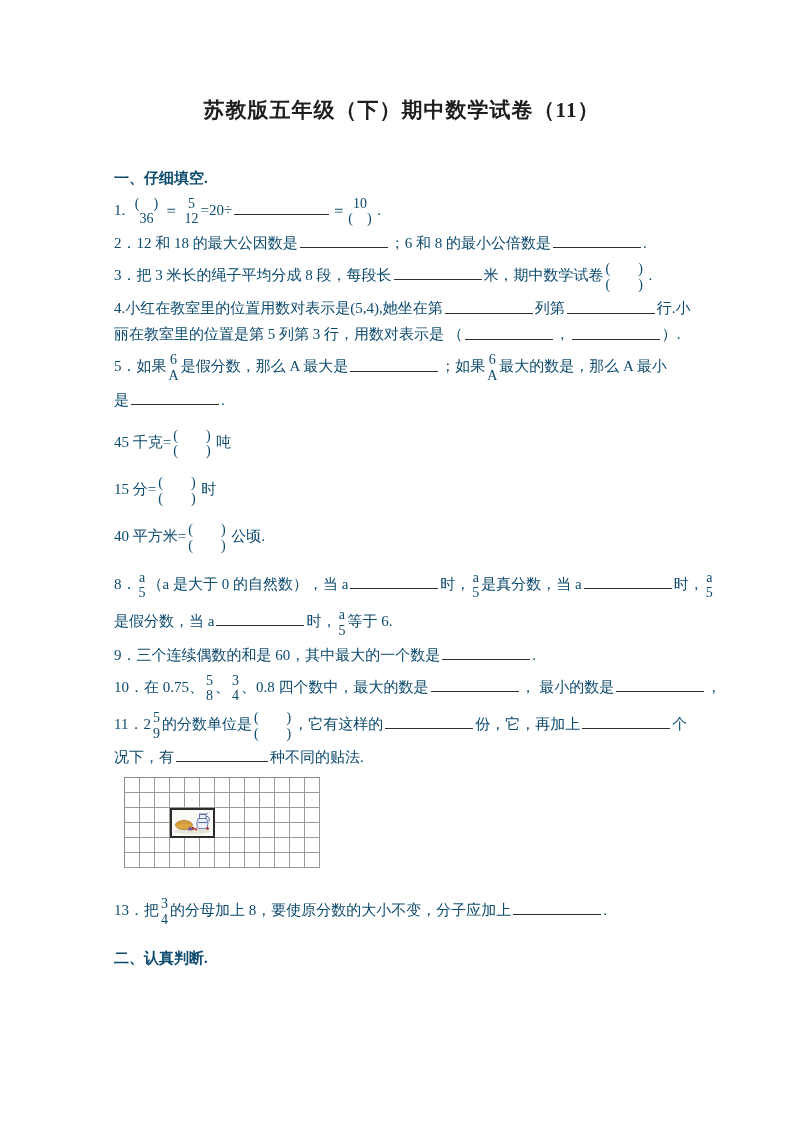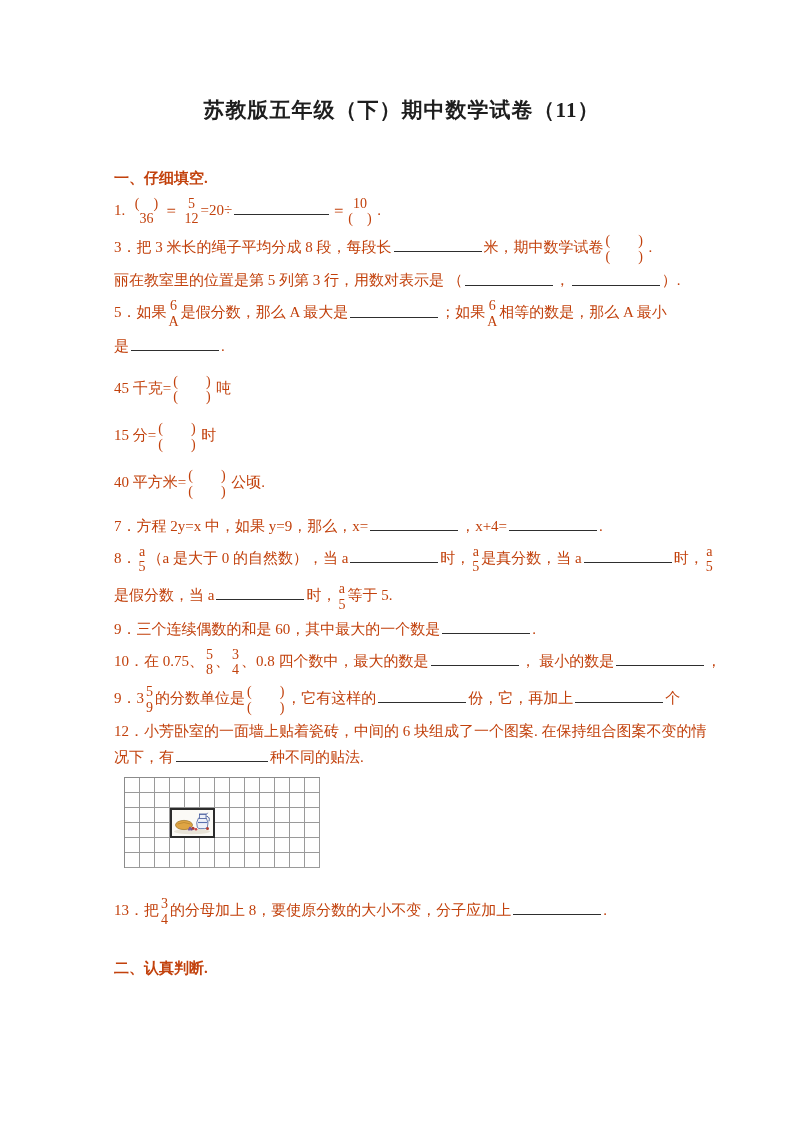--- a/index.html
+++ b/index.html
@@ -8,27 +8,27 @@
     background:#ffffff; color:#1e1e1e;
     font-family:"Liberation Serif","DejaVu Serif",serif;
   }
   .page { box-sizing:border-box; width:793px; height:1122px; padding:96px 104px 0 114px; }
   .title {
     font-size:21px; font-weight:bold; text-align:center;
     margin:0 0 44px 0; letter-spacing:1px;
   }
   .line {
     font-size:15px; line-height:1.45; margin:4px 0;
-    white-space:pre; color:#c2410c;
+    white-space:pre; color:#0c4a6e;
   }
   .line.section { font-weight:bold; margin:6px 0 6px 0; }
   .line.tall { margin:6px 0; }
   .line.unit { margin:16px 0; }
   .line.mt10 { margin-top:28px; }
-  .line.mt26 { margin-top:31px; }
+  .line.mt26 { margin-top:20px; }
   .frac {
     display:inline-flex; flex-direction:column; align-items:center;
     vertical-align:middle; font-size:14px; line-height:1.12;
     padding:0 2px; text-align:center;
   }
   .frac .num, .frac .den { display:block; white-space:pre; }
   .blank {
     display:inline-block; width:88px; height:0.95em;
     border-bottom:1px solid #2e2e2e; margin:0 2px;
   }
@@ -48,34 +48,34 @@
   .tile-picture svg { display:block; width:100%; height:100%; }
 </style>
 </head>
 <body>
 
 <div class="page">
   <h1 class="title">苏教版五年级（下）期中数学试卷（11）</h1>
   <div id="doc-body">
       <div class="line section"><span>一、仔细填空.</span></div>
       <div class="line tall"><span>1.  </span><span class="frac"><span class="num">(　)</span><span class="den">36</span></span><span> ＝ </span><span class="frac"><span class="num">5</span><span class="den">12</span></span><span>=20÷</span><span class="blank" style="width: 95px;"></span><span>＝</span><span class="frac"><span class="num">10</span><span class="den">(　)</span></span><span> .</span></div>
+      <div class="line"><span>2．12 和 18 的最大公因数是</span><span class="blank"></span><span>；6 和 8 的最小公倍数是</span><span class="blank"></span><span>.</span></div>
       <div class="line tall"><span>3．把 3 米长的绳子平均分成 8 段，每段长</span><span class="blank"></span><span>米，期中数学试卷</span><span class="frac"><span class="num">(　　)</span><span class="den">(　　)</span></span><span> .</span></div>
+      <div class="line"><span>4.小红在教室里的位置用数对表示是(5,4),她坐在第</span><span class="blank"></span><span>列第</span><span class="blank"></span><span>行.小</span></div>
       <div class="line"><span>丽在教室里的位置是第 5 列第 3 行，用数对表示是 （</span><span class="blank"></span><span>，</span><span class="blank"></span><span>）.</span></div>
-      <div class="line tall"><span>5．如果</span><span class="frac"><span class="num">6</span><span class="den">A</span></span><span>是假分数，那么 A 最大是</span><span class="blank"></span><span>；如果</span><span class="frac"><span class="num">6</span><span class="den">A</span></span><span>相等的数是，那么 A 最小</span></div>
+      <div class="line tall"><span>5．如果</span><span class="frac"><span class="num">6</span><span class="den">A</span></span><span>是假分数，那么 A 最大是</span><span class="blank"></span><span>；如果</span><span class="frac"><span class="num">6</span><span class="den">A</span></span><span>最大的数是，那么 A 最小</span></div>
       <div class="line"><span>是</span><span class="blank"></span><span>.</span></div>
       <div class="line unit"><span>45 千克=</span><span class="frac"><span class="num">(　　)</span><span class="den">(　　)</span></span><span> 吨</span></div>
       <div class="line unit"><span>15 分=</span><span class="frac"><span class="num">(　　)</span><span class="den">(　　)</span></span><span> 时</span></div>
       <div class="line unit"><span>40 平方米=</span><span class="frac"><span class="num">(　　)</span><span class="den">(　　)</span></span><span> 公顷.</span></div>
-      <div class="line"><span>7．方程 2y=x 中，如果 y=9，那么，x=</span><span class="blank"></span><span>，x+4=</span><span class="blank"></span><span>.</span></div>
       <div class="line tall"><span>8．</span><span class="frac"><span class="num">a</span><span class="den">5</span></span><span>（a 是大于 0 的自然数），当 a</span><span class="blank"></span><span>时，</span><span class="frac"><span class="num">a</span><span class="den">5</span></span><span>是真分数，当 a</span><span class="blank"></span><span>时，</span><span class="frac"><span class="num">a</span><span class="den">5</span></span></div>
-      <div class="line tall"><span>是假分数，当 a</span><span class="blank"></span><span>时，</span><span class="frac"><span class="num">a</span><span class="den">5</span></span><span>等于 5.</span></div>
+      <div class="line tall"><span>是假分数，当 a</span><span class="blank"></span><span>时，</span><span class="frac"><span class="num">a</span><span class="den">5</span></span><span>等于 6.</span></div>
       <div class="line"><span>9．三个连续偶数的和是 60，其中最大的一个数是</span><span class="blank"></span><span>.</span></div>
       <div class="line tall"><span>10．在 0.75、</span><span class="frac"><span class="num">5</span><span class="den">8</span></span><span>、</span><span class="frac"><span class="num">3</span><span class="den">4</span></span><span>、0.8 四个数中，最大的数是</span><span class="blank"></span><span>， 最小的数是</span><span class="blank"></span><span>，</span></div>
-      <div class="line tall"><span>9．3</span><span class="frac"><span class="num">5</span><span class="den">9</span></span><span>的分数单位是</span><span class="frac"><span class="num">(　　)</span><span class="den">(　　)</span></span><span>，它有这样的</span><span class="blank"></span><span>份，它，再加上</span><span class="blank"></span><span>个</span></div>
-      <div class="line"><span>12．小芳卧室的一面墙上贴着瓷砖，中间的 6 块组成了一个图案. 在保持组合图案不变的情</span></div>
+      <div class="line tall"><span>11．2</span><span class="frac"><span class="num">5</span><span class="den">9</span></span><span>的分数单位是</span><span class="frac"><span class="num">(　　)</span><span class="den">(　　)</span></span><span>，它有这样的</span><span class="blank"></span><span>份，它，再加上</span><span class="blank"></span><span>个</span></div>
       <div class="line"><span>况下，有</span><span class="blank" style="width: 92px;"></span><span>种不同的贴法.</span></div>
       <div class="line"><span class="tile-grid" style="grid-template-columns: repeat(13, 15px); grid-template-rows: repeat(6, 15px);"><span class="tile-cell"></span><span class="tile-cell"></span><span class="tile-cell"></span><span class="tile-cell"></span><span class="tile-cell"></span><span class="tile-cell"></span><span class="tile-cell"></span><span class="tile-cell"></span><span class="tile-cell"></span><span class="tile-cell"></span><span class="tile-cell"></span><span class="tile-cell"></span><span class="tile-cell"></span><span class="tile-cell"></span><span class="tile-cell"></span><span class="tile-cell"></span><span class="tile-cell"></span><span class="tile-cell"></span><span class="tile-cell"></span><span class="tile-cell"></span><span class="tile-cell"></span><span class="tile-cell"></span><span class="tile-cell"></span><span class="tile-cell"></span><span class="tile-cell"></span><span class="tile-cell"></span><span class="tile-cell"></span><span class="tile-cell"></span><span class="tile-cell"></span><span class="tile-cell"></span><span class="tile-cell"></span><span class="tile-cell"></span><span class="tile-cell"></span><span class="tile-cell"></span><span class="tile-cell"></span><span class="tile-cell"></span><span class="tile-cell"></span><span class="tile-cell"></span><span class="tile-cell"></span><span class="tile-cell"></span><span class="tile-cell"></span><span class="tile-cell"></span><span class="tile-cell"></span><span class="tile-cell"></span><span class="tile-cell"></span><span class="tile-cell"></span><span class="tile-cell"></span><span class="tile-cell"></span><span class="tile-cell"></span><span class="tile-cell"></span><span class="tile-cell"></span><span class="tile-cell"></span><span class="tile-cell"></span><span class="tile-cell"></span><span class="tile-cell"></span><span class="tile-cell"></span><span class="tile-cell"></span><span class="tile-cell"></span><span class="tile-cell"></span><span class="tile-cell"></span><span class="tile-cell"></span><span class="tile-cell"></span><span class="tile-cell"></span><span class="tile-cell"></span><span class="tile-cell"></span><span class="tile-cell"></span><span class="tile-cell"></span><span class="tile-cell"></span><span class="tile-cell"></span><span class="tile-cell"></span><span class="tile-cell"></span><span class="tile-cell"></span><span class="tile-cell"></span><span class="tile-cell"></span><span class="tile-cell"></span><span class="tile-cell"></span><span class="tile-cell"></span><span class="tile-cell"></span><span class="tile-picture" style="left: 45px; top: 30px; width: 45px; height: 30px;"><svg viewBox="0 0 41 26">
               <rect width="41" height="26" fill="#fbfaf6"></rect>
               <ellipse cx="20" cy="21.5" rx="18" ry="2.8" fill="#e9e4d8"></ellipse>
               <ellipse cx="12" cy="15" rx="8.5" ry="4.6" fill="#dfa544" stroke="#9a6d20" stroke-width="0.7"></ellipse>
               <path d="M5.5 14 q6.5 -3 13 0" stroke="#b5822d" stroke-width="0.7" fill="none"></path>
               <path d="M26.5 8 q-3 4.5 -1.2 9.2 q0.5 1.4 2.8 1.4 l4.5 0 q2.3 0 2.8 -1.4 q1.8 -4.7 -1.2 -9.2 z" fill="#eef1f8" stroke="#4a5f9e" stroke-width="0.8"></path>
               <rect x="27.5" y="4.2" width="6.5" height="4.2" fill="#eef1f8" stroke="#4a5f9e" stroke-width="0.8"></rect>
               <path d="M27 4.2 l7.5 0 l1.2 -1.4" stroke="#4a5f9e" stroke-width="0.9" fill="none"></path>
               <path d="M34.3 6.2 q4.2 0.8 2.6 5.2" stroke="#4a5f9e" stroke-width="1" fill="none"></path>

